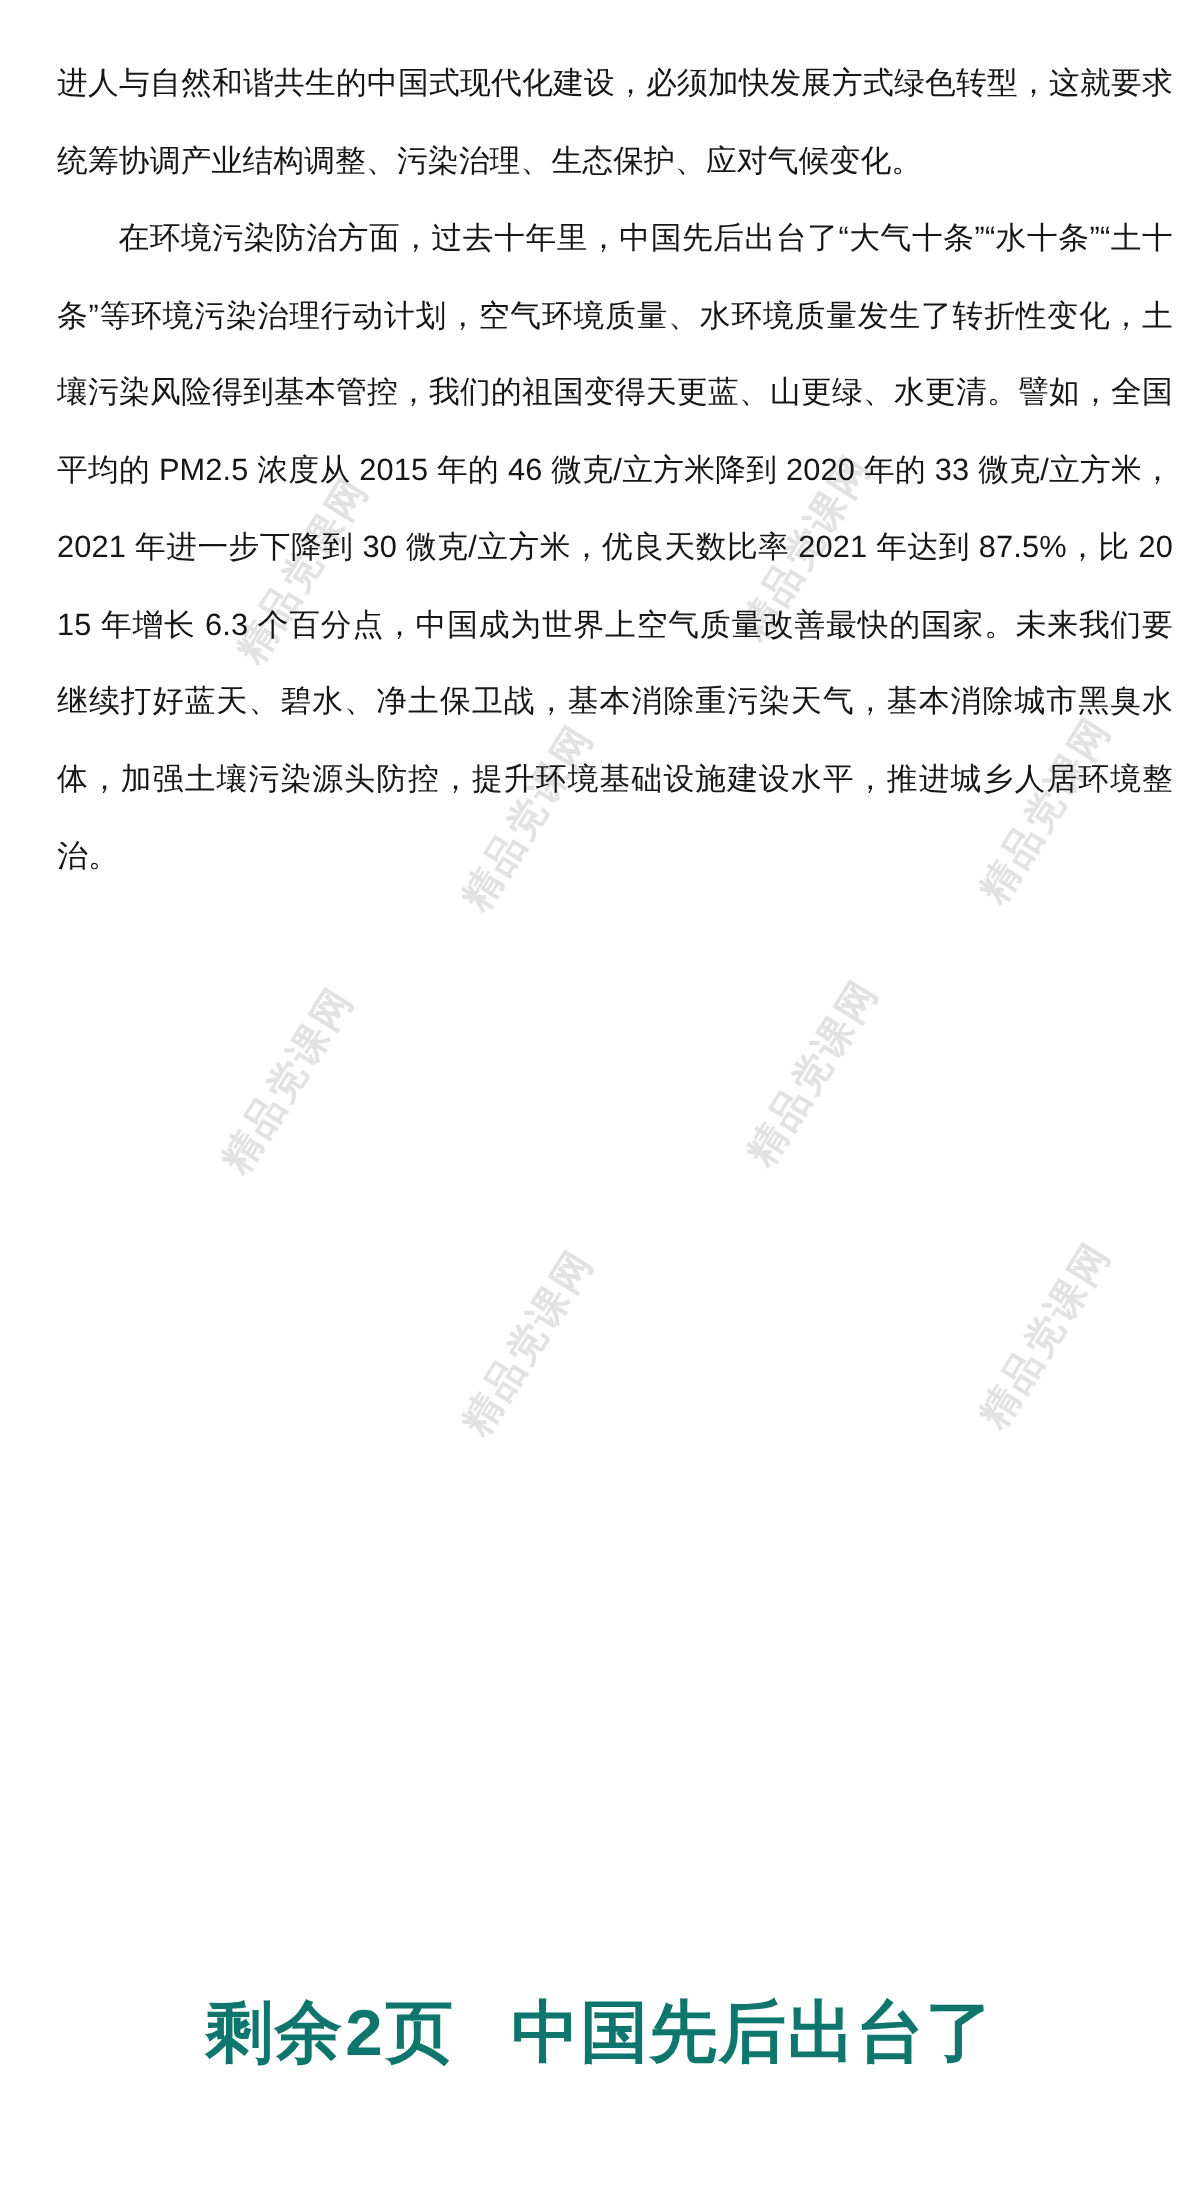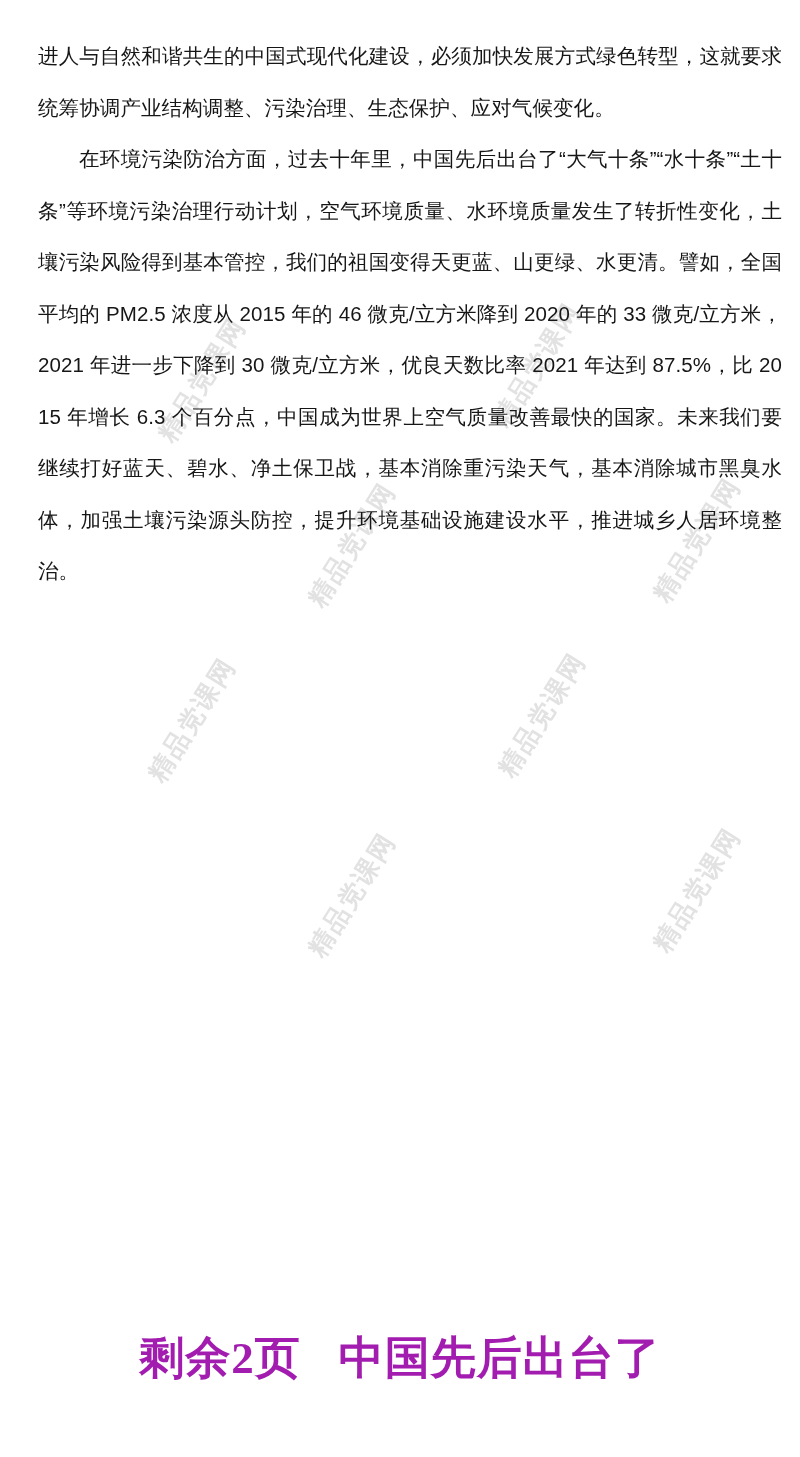--- a/index.html
+++ b/index.html
@@ -78,24 +78,24 @@
     right: 0;
     top: 1318px;
     height: 80px;
     z-index: 3;
     display: flex;
     align-items: center;
     justify-content: center;
     gap: 38px;
   }
   .banner-text {
-    font-family: Liberation Serif, serif;
+    font-family: Liberation Mono, monospace;
     font-size: 45px;
     font-weight: 700;
-    color: #a21caf;
+    color: #0f766e;
     letter-spacing: 1px;
     line-height: 1;
     user-select: none;
   }
 </style>
 </head>
 <body>
 
 <div id="page">
 

